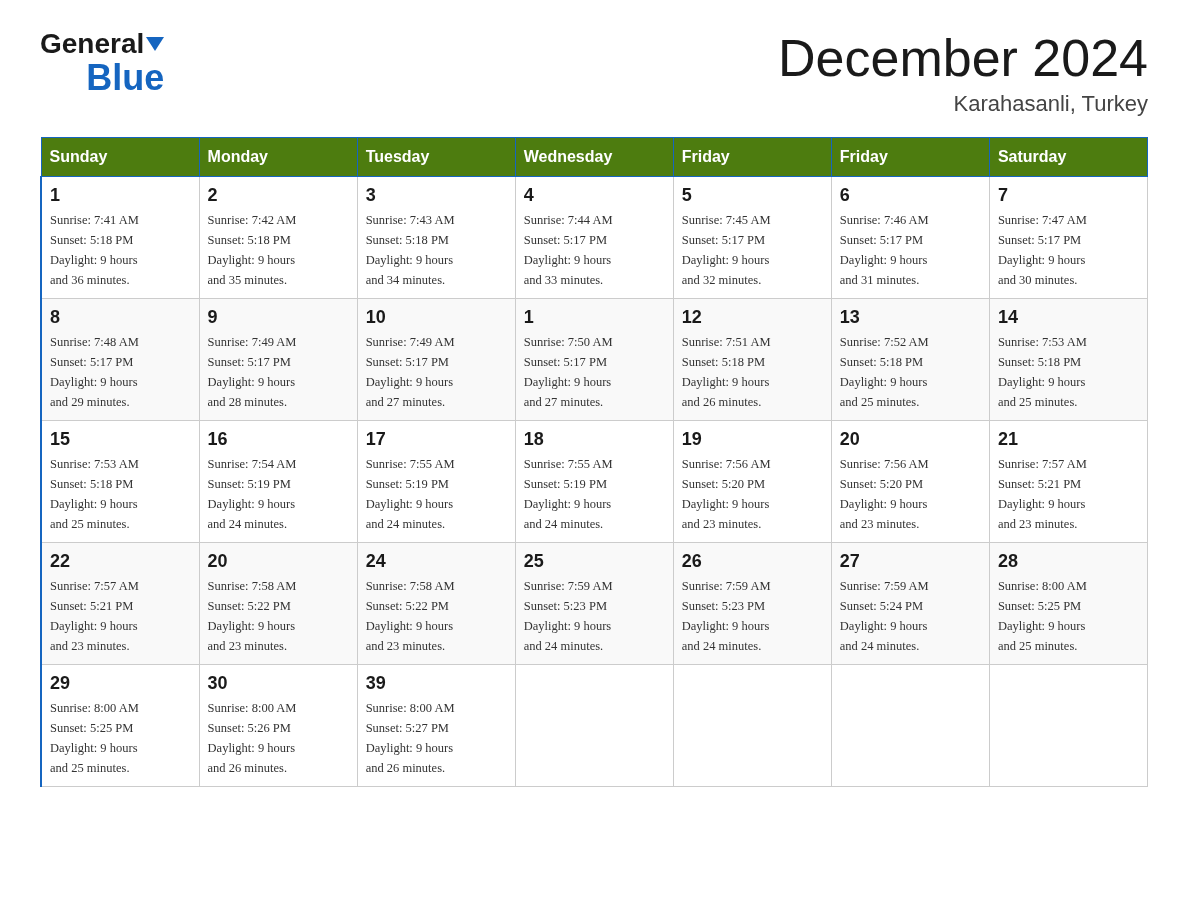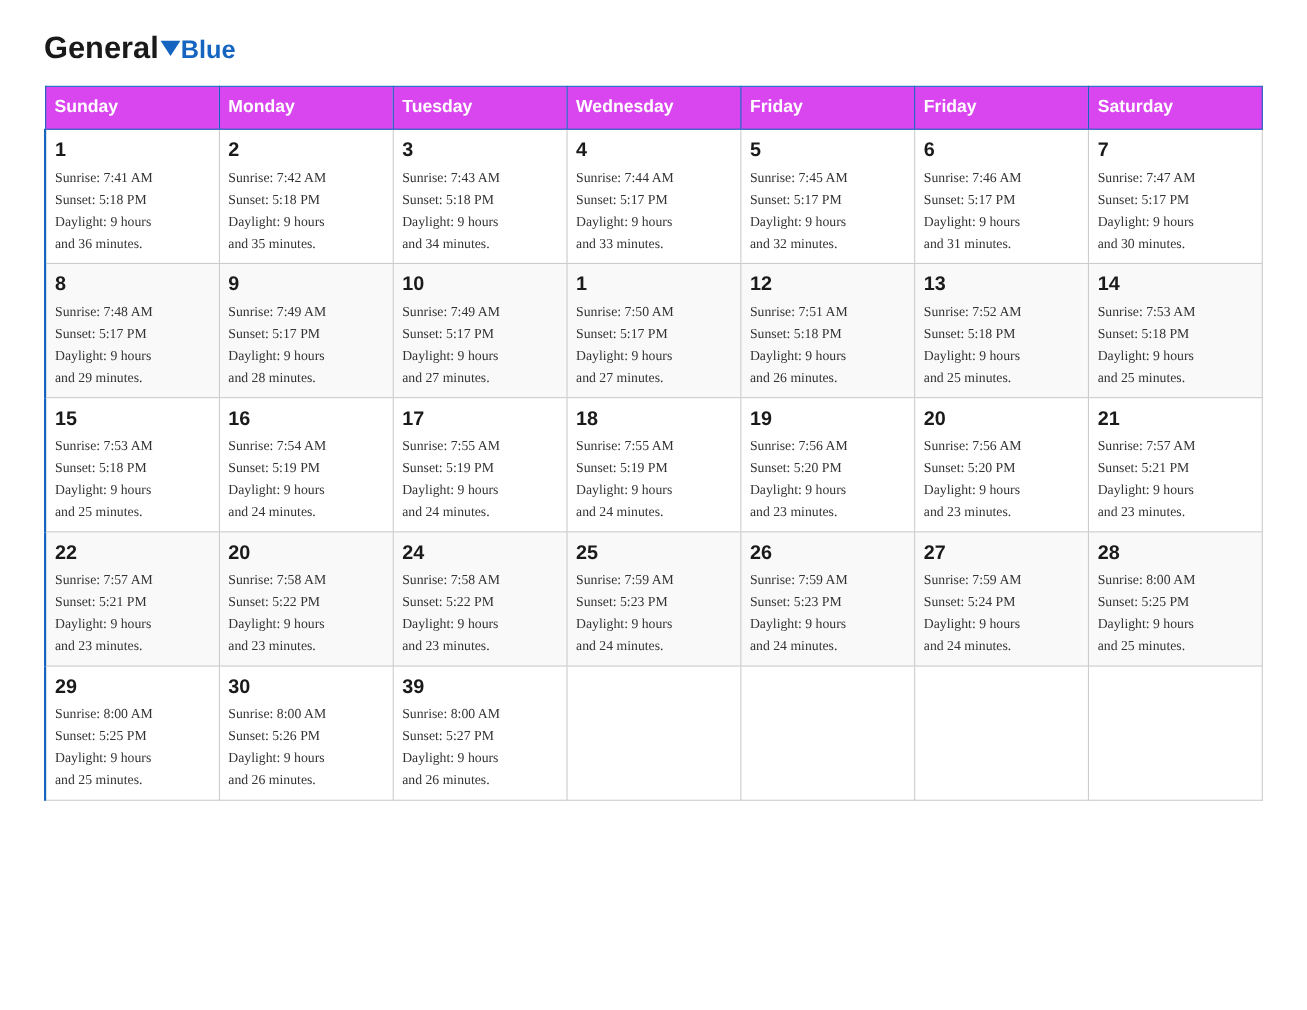--- a/index.html
+++ b/index.html
@@ -11,41 +11,41 @@
       min-height: 918px;
     }
     .header-area {
       display: flex;
       justify-content: space-between;
       align-items: flex-start;
       margin-bottom: 20px;
     }
     .logo {
       display: flex;
-      flex-direction: row;
-      align-items: center;
+      flex-direction: column;
+      align-items: flex-end;
     }
     .logo-text {
       font-size: 28px;
       font-weight: bold;
       color: #1a1a1a;
       line-height: 1;
     }
     .logo-triangle {
       display: inline-block;
       width: 0;
       height: 0;
       border-left: 9px solid transparent;
       border-right: 9px solid transparent;
       border-top: 14px solid #1565c0;
       margin-left: 2px;
       vertical-align: middle;
     }
     .logo-line2 {
-      font-size: 23px;
+      font-size: 36px;
       font-weight: bold;
       color: #1565c0;
       line-height: 1;
       margin-top: 2px;
     }
     .title-area {
       text-align: right;
     }
     .title-area h1 {
       font-size: 52px;
@@ -58,21 +58,21 @@
       font-weight: normal;
       color: #444;
       margin-top: 4px;
     }
     table {
       width: 100%;
       border-collapse: collapse;
       table-layout: fixed;
     }
     thead tr {
-      background-color: #d946ef;
+      background-color: #4d7c0f;
     }
     thead th {
       color: #ffffff;
       font-size: 16px;
       font-weight: bold;
       padding: 10px 8px;
       text-align: left;
       border: 1px solid #1565c0;
     }
     tbody td {
@@ -112,20 +112,24 @@
 </head>
 <body>
 
 <div class="header-area">
   <div class="logo">
     <div style="display:flex; align-items:center;">
       <span class="logo-text">General</span>
       <span class="logo-triangle"></span>
     </div>
     <div class="logo-line2">Blue</div>
+  </div>
+  <div class="title-area">
+    <h1>December 2024</h1>
+    <h2>Karahasanli, Turkey</h2>
   </div>
 </div>
 
 <table>
   <thead>
     <tr>
       <th>Sunday</th>
       <th>Monday</th>
       <th>Tuesday</th>
       <th>Wednesday</th>

